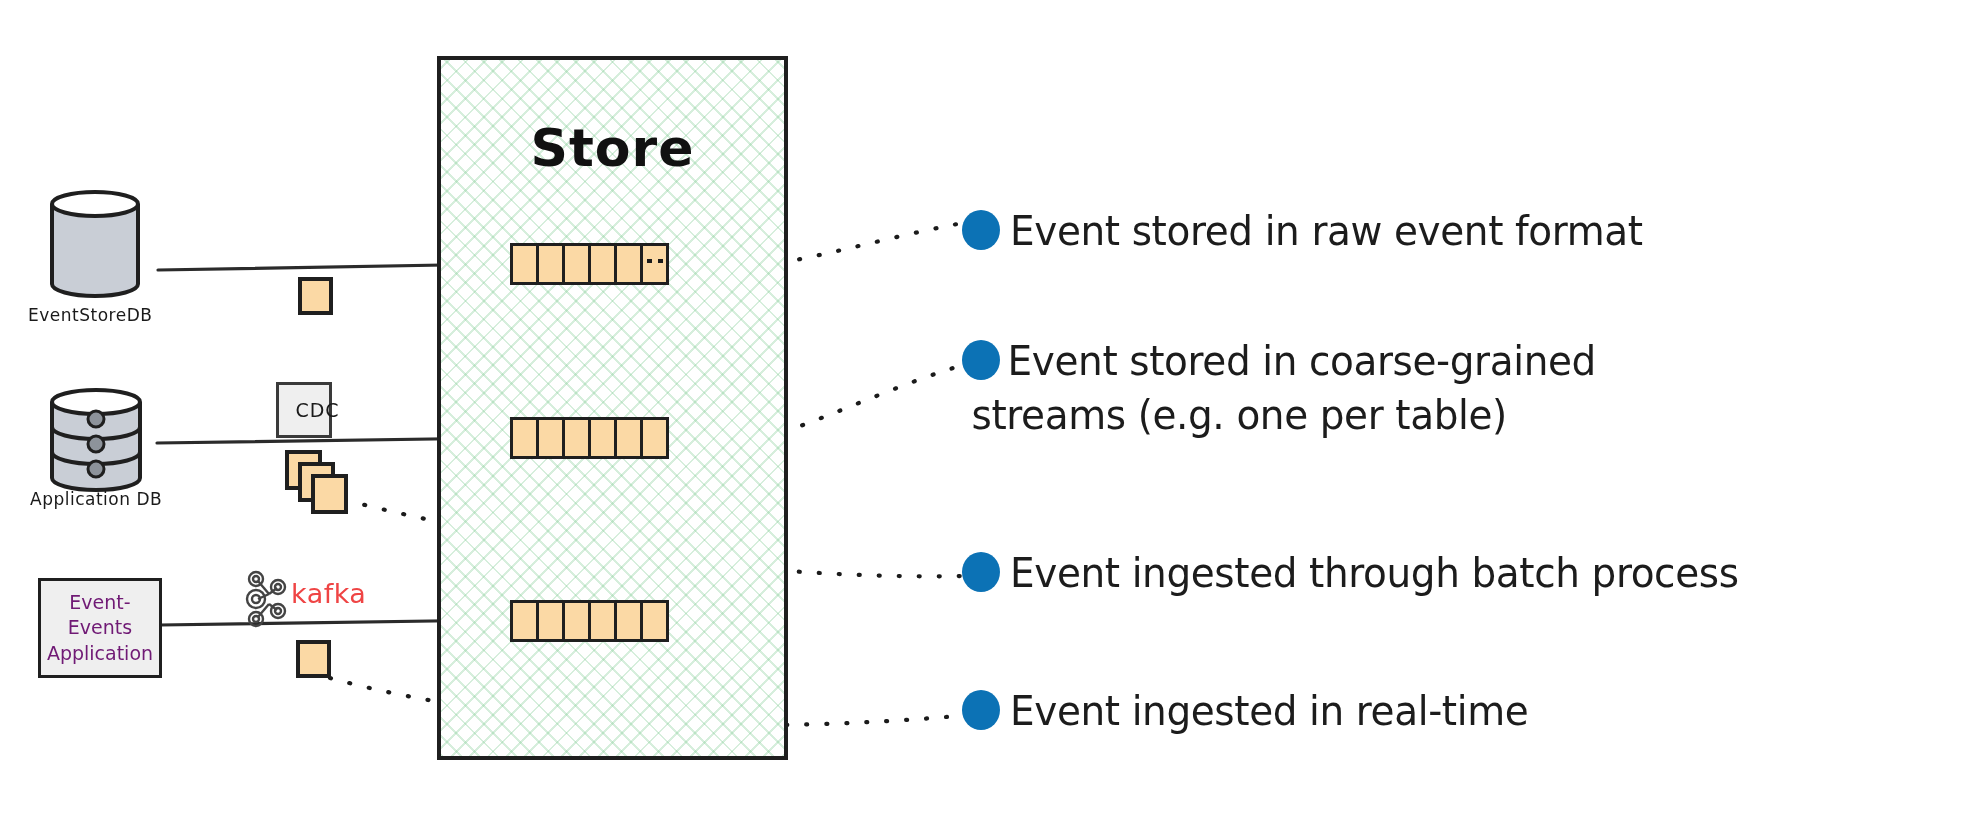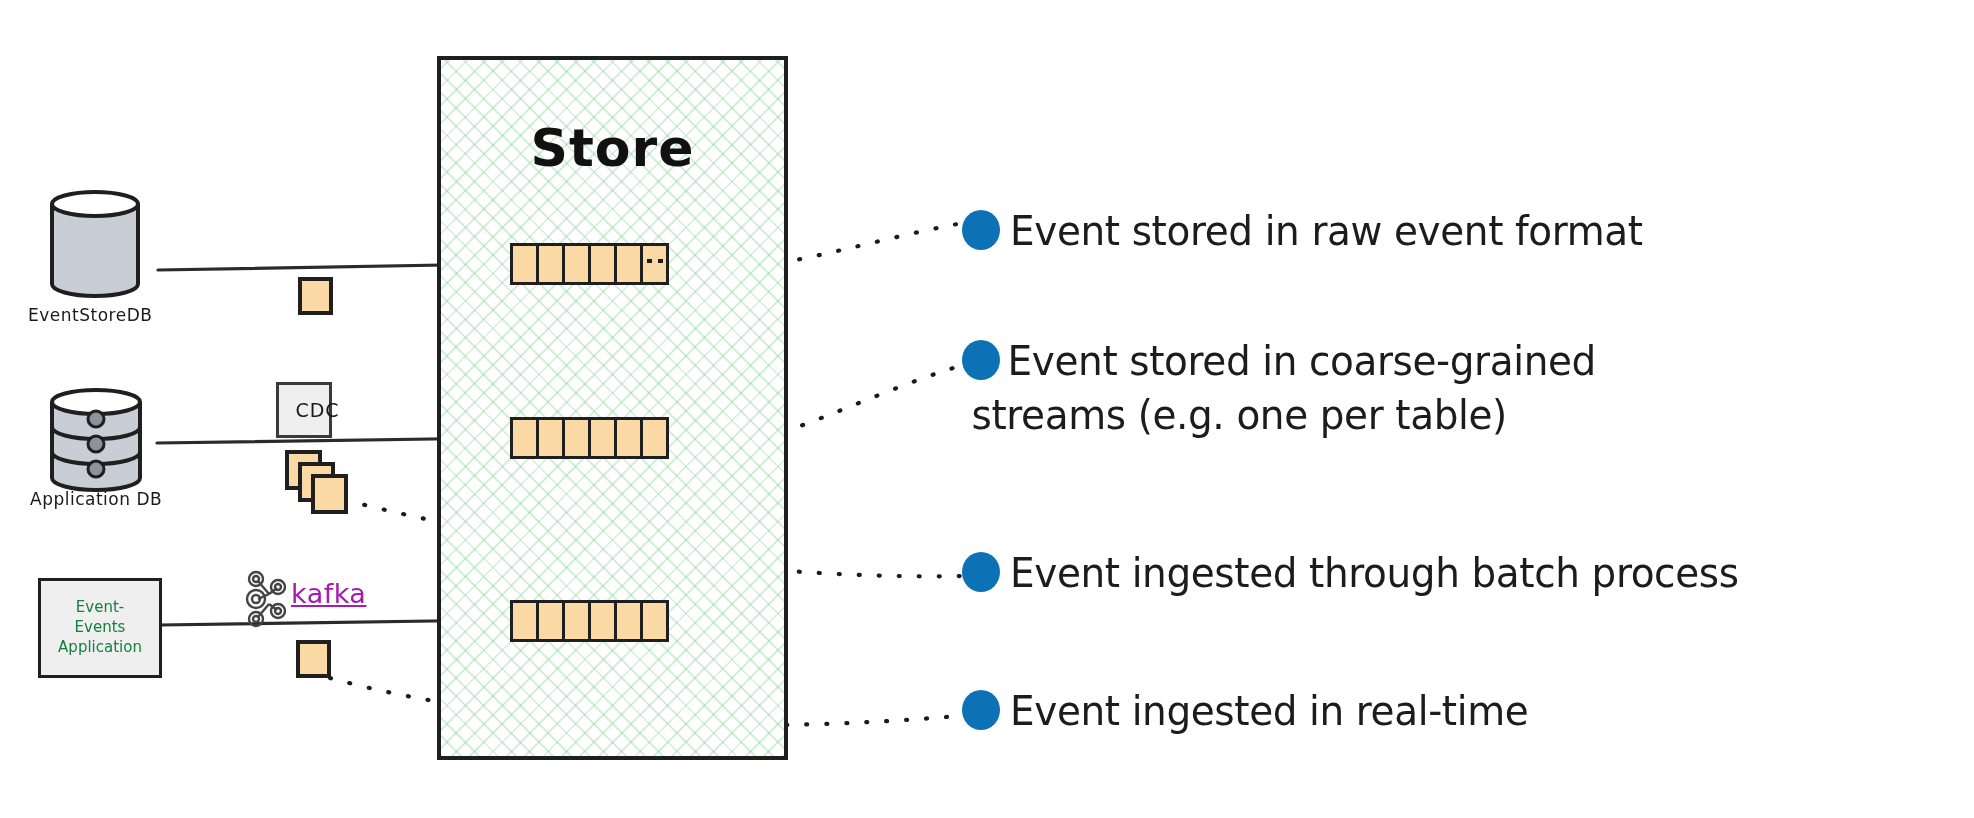--- a/index.html
+++ b/index.html
@@ -44,22 +44,22 @@
     border: 3px solid #1f1f1f;
     box-sizing: border-box;
     display: flex;
     flex-direction: column;
     align-items: center;
     justify-content: center;
     line-height: 1.32;
   }
   .app-box span {
     font-family: "DejaVu Sans", sans-serif;
-    font-size: 15px;
-    color: #15803d;
+    font-size: 19px;
+    color: #701a75;
     white-space: nowrap;
   }
 
   .cdc-box {
     position: absolute;
     background: #efefef;
     border: 3px solid #3a3a3a;
     box-sizing: border-box;
     display: flex;
     align-items: center;
@@ -69,24 +69,23 @@
     font-family: "DejaVu Sans", sans-serif;
     font-size: 19px;
     color: #1a1a1a;
     letter-spacing: 1px;
   }
 
   .kafka-word {
     position: absolute;
     font-family: "DejaVu Sans", sans-serif;
     font-size: 27px;
-    color: #a21caf;
+    color: #ef4444;
     letter-spacing: 0.5px;
     white-space: nowrap;
-    text-decoration: underline;
   }
 
   
   .ev-card {
     position: absolute;
     background: #fbd9a5;
     border: 4px solid #1f1f1f;
     box-sizing: border-box;
   }
 

